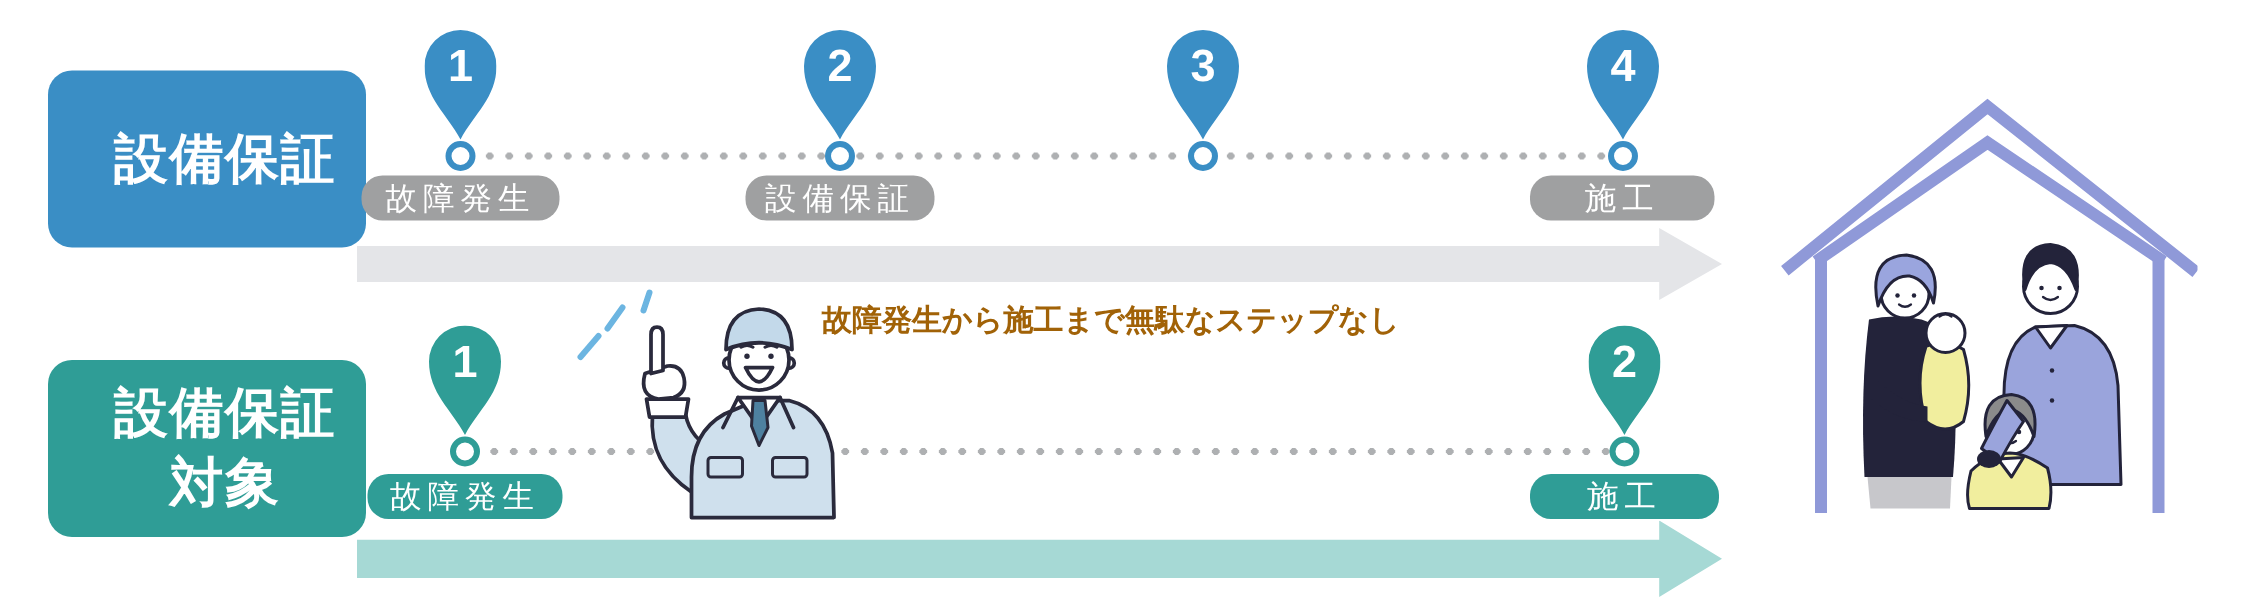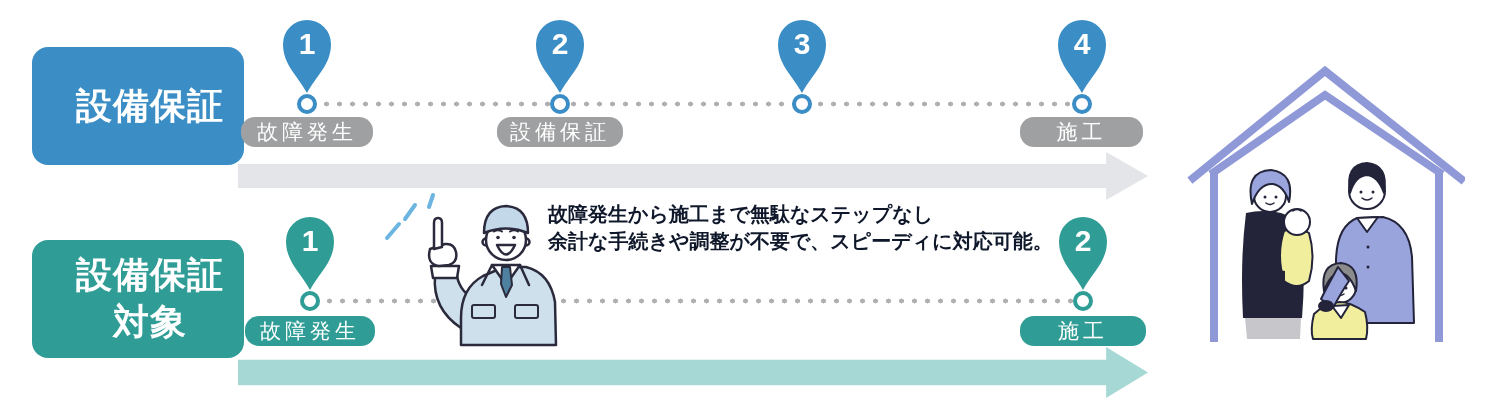--- a/index.html
+++ b/index.html
@@ -46,21 +46,21 @@
   
   .arrow{
     position:absolute;left:238px;width:910px;
     clip-path:polygon(0 25%,95.4% 25%,95.4% 0,100% 50%,95.4% 100%,95.4% 75%,0 75%);
   }
   .arrow-top{top:152px;height:48px;background:#e4e5e8;}
   .arrow-bottom{top:347px;height:51px;background:#a6d9d5;}
   
   .annotation{
     position:absolute;left:548px;top:201px;
-    font-size:20px;font-weight:bold;line-height:27px;color:#0f172a;
+    font-size:20px;font-weight:bold;line-height:27px;color:#a16207;
   }
   
   .worker-illu{position:absolute;left:375px;top:192px;}
   .house-illu{position:absolute;left:1185px;top:55px;}
 </style>
 </head>
 <body>
 
 <div class="canvas">
 
@@ -129,21 +129,20 @@
   <div class="ring ring-teal" style="left:300px;top:291px"></div>
   <div class="ring ring-teal" style="left:1073px;top:291px"></div>
 
   <div class="step step-teal" style="left:245px;width:130px">故障発生</div>
   <div class="step step-teal" style="left:1020px;width:126px">施工</div>
 
   <div class="arrow arrow-bottom"></div>
 
   <div class="annotation">
     <div>故障発生から施工まで無駄なステップなし</div>
-    <div>余計な手続きや調整が不要で、スピーディに対応可能。</div>
   </div>
 
   <svg class="worker-illu" width="185" height="160" viewBox="0 0 185 160">
     <g stroke="#6cb5e1" stroke-width="4" stroke-linecap="round">
       <path d="M12,46 L24,32" fill="none"></path>
       <path d="M30,27 L40,13" fill="none"></path>
       <path d="M54,15 L58,3" fill="none"></path>
     </g>
     <g stroke="#2a2a3c" stroke-width="2.5" stroke-linejoin="round" stroke-linecap="round">
       <path d="M60,84 C58,108 68,124 86,136 L106,112 C90,103 84,95 82,84 Z" fill="#cfe0ed"></path>

